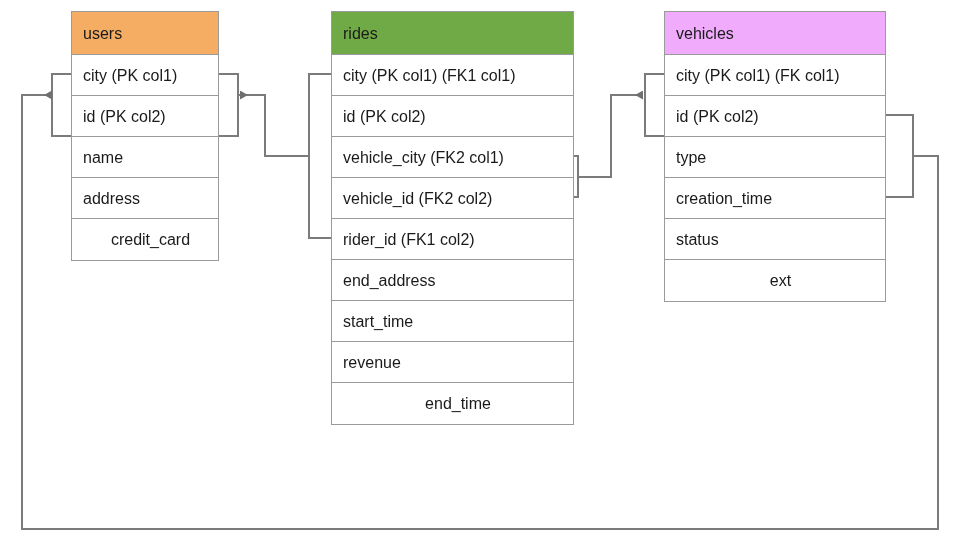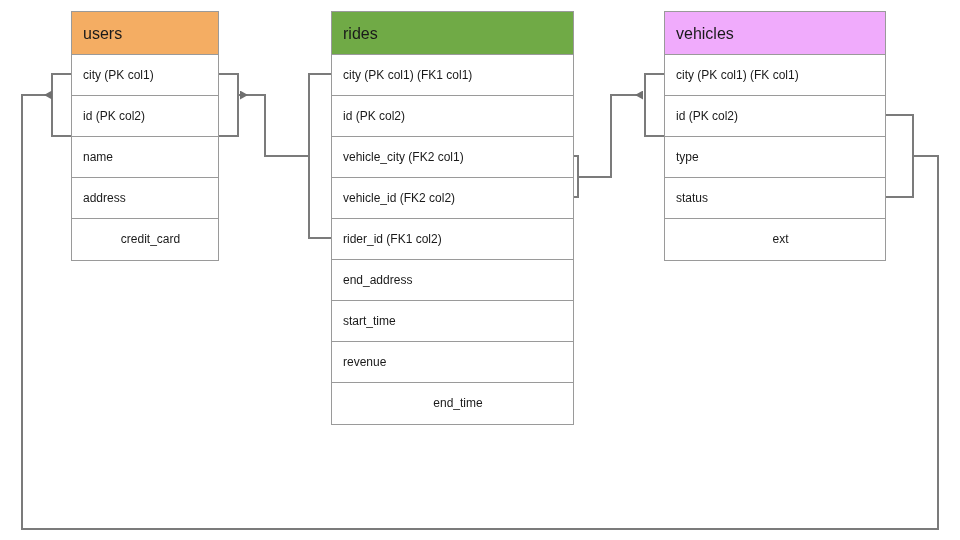--- a/index.html
+++ b/index.html
@@ -37,21 +37,21 @@
     color: #1a1a1a;
     border-bottom: 1px solid #9a9a9a;
     white-space: nowrap;
     overflow: hidden;
   }
   .er-row {
     box-sizing: border-box;
     height: 41px;
     line-height: 41px;
     padding: 0 0 0 11px;
-    font-size: 12px;
+    font-size: 16px;
     color: #1a1a1a;
     border-bottom: 1px solid #9a9a9a;
     white-space: nowrap;
     overflow: hidden;
   }
   .er-row:last-child {
     border-bottom: none;
     text-align: center;
   }
 </style>
@@ -121,17 +121,18 @@
     <div class="er-row">start_time</div>
     <div class="er-row">revenue</div>
     <div class="er-row">end_time</div>
   </div>
 
   <div class="er-table" style="left:664px; top:11px; width:222px;">
     <div class="er-header" style="background:#f0abfc;">vehicles</div>
     <div class="er-row">city (PK col1) (FK col1)</div>
     <div class="er-row">id (PK col2)</div>
     <div class="er-row">type</div>
+    <div class="er-row">creation_time</div>
     <div class="er-row">status</div>
     <div class="er-row">ext</div>
   </div>
 
 </div>
 
 </body></html>

